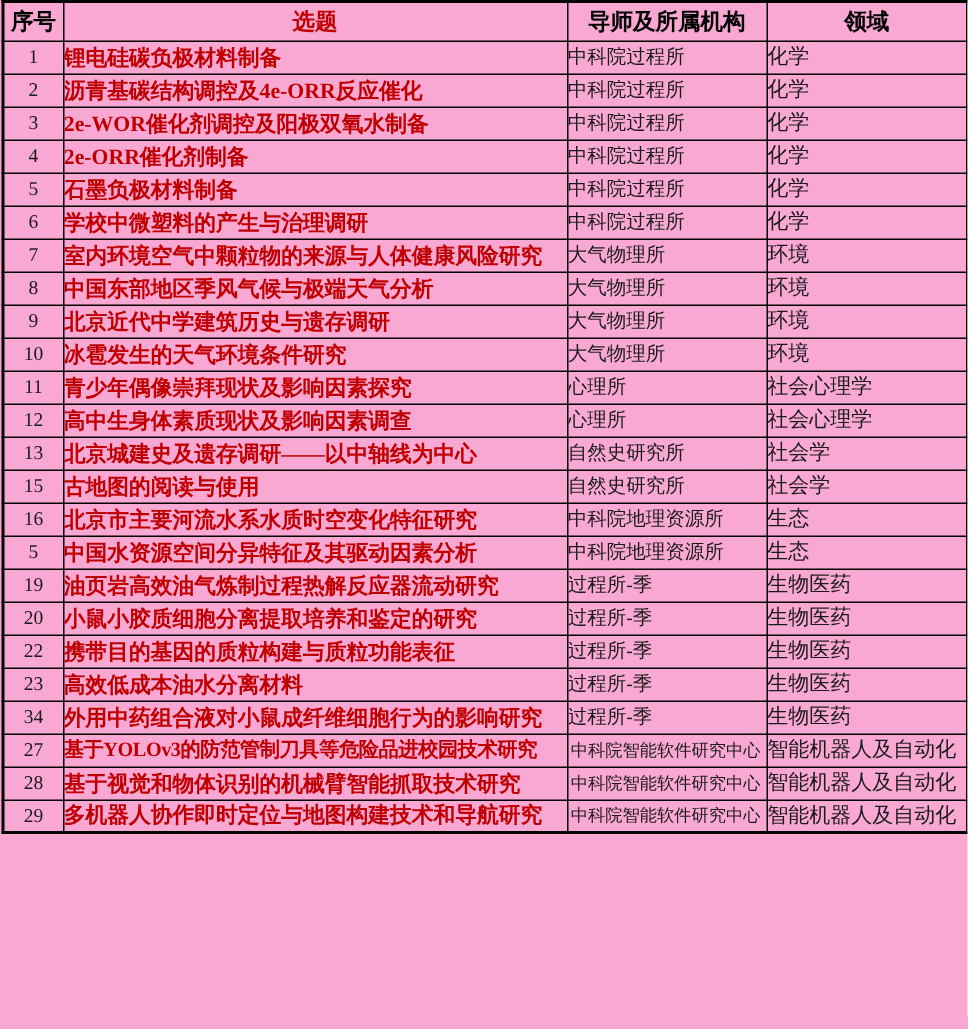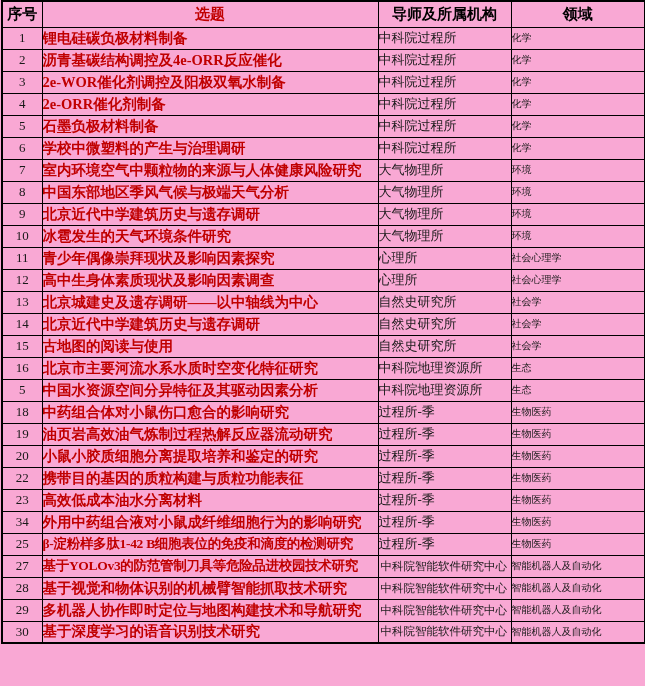--- a/index.html
+++ b/index.html
@@ -52,21 +52,21 @@
     padding-right: 1px;
   }
   td.topic.compact { font-size: 13.5px; letter-spacing: -0.3px; }
   td.mentor {
     font-size: 13px;
     color: #1a1a1a;
     padding-left: 4px;
   }
   td.mentor.compact { font-size: 11.5px; padding-left: 2px; margin-left: 44px; }
   td.field {
-    font-size: 10px;
+    font-size: 14px;
     color: #1a1a1a;
     padding-left: 4px;
   }
 </style>
 </head>
 <body>
 
 <div class="page">
   <table class="topics">
     <colgroup>
@@ -157,50 +157,38 @@
           <td class="mentor">心理所</td>
           <td class="field">社会心理学</td>
         </tr>
         <tr>
           <td class="index">13</td>
           <td class="topic">北京城建史及遗存调研——以中轴线为中心</td>
           <td class="mentor">自然史研究所</td>
           <td class="field">社会学</td>
         </tr>
         <tr>
-          <td class="index">14</td>
-          <td class="topic">北京近代中学建筑历史与遗存调研</td>
-          <td class="mentor">自然史研究所</td>
-          <td class="field">社会学</td>
-        </tr>
-        <tr>
           <td class="index">15</td>
           <td class="topic">古地图的阅读与使用</td>
           <td class="mentor">自然史研究所</td>
           <td class="field">社会学</td>
         </tr>
         <tr>
           <td class="index">16</td>
           <td class="topic">北京市主要河流水系水质时空变化特征研究</td>
           <td class="mentor">中科院地理资源所</td>
           <td class="field">生态</td>
         </tr>
         <tr>
           <td class="index">5</td>
           <td class="topic">中国水资源空间分异特征及其驱动因素分析</td>
           <td class="mentor">中科院地理资源所</td>
           <td class="field">生态</td>
         </tr>
         <tr>
-          <td class="index">18</td>
-          <td class="topic">中药组合体对小鼠伤口愈合的影响研究</td>
-          <td class="mentor">过程所-季</td>
-          <td class="field">生物医药</td>
-        </tr>
-        <tr>
           <td class="index">19</td>
           <td class="topic">油页岩高效油气炼制过程热解反应器流动研究</td>
           <td class="mentor">过程所-季</td>
           <td class="field">生物医药</td>
         </tr>
         <tr>
           <td class="index">20</td>
           <td class="topic">小鼠小胶质细胞分离提取培养和鉴定的研究</td>
           <td class="mentor">过程所-季</td>
           <td class="field">生物医药</td>
@@ -213,48 +201,36 @@
         </tr>
         <tr>
           <td class="index">23</td>
           <td class="topic">高效低成本油水分离材料</td>
           <td class="mentor">过程所-季</td>
           <td class="field">生物医药</td>
         </tr>
         <tr>
           <td class="index">34</td>
           <td class="topic">外用中药组合液对小鼠成纤维细胞行为的影响研究</td>
-          <td class="mentor">过程所-季</td>
-          <td class="field">生物医药</td>
-        </tr>
-        <tr>
-          <td class="index">25</td>
-          <td class="topic compact">β-淀粉样多肽1-42 B细胞表位的免疫和滴度的检测研究</td>
           <td class="mentor">过程所-季</td>
           <td class="field">生物医药</td>
         </tr>
         <tr>
           <td class="index">27</td>
           <td class="topic compact">基于YOLOv3的防范管制刀具等危险品进校园技术研究</td>
           <td class="mentor compact">中科院智能软件研究中心</td>
           <td class="field">智能机器人及自动化</td>
         </tr>
         <tr>
           <td class="index">28</td>
           <td class="topic">基于视觉和物体识别的机械臂智能抓取技术研究</td>
           <td class="mentor compact">中科院智能软件研究中心</td>
           <td class="field">智能机器人及自动化</td>
         </tr>
         <tr>
           <td class="index">29</td>
           <td class="topic">多机器人协作即时定位与地图构建技术和导航研究</td>
-          <td class="mentor compact">中科院智能软件研究中心</td>
-          <td class="field">智能机器人及自动化</td>
-        </tr>
-        <tr>
-          <td class="index">30</td>
-          <td class="topic">基于深度学习的语音识别技术研究</td>
           <td class="mentor compact">中科院智能软件研究中心</td>
           <td class="field">智能机器人及自动化</td>
         </tr>
       </tbody>
   </table>
 </div>
 
 </body></html>

